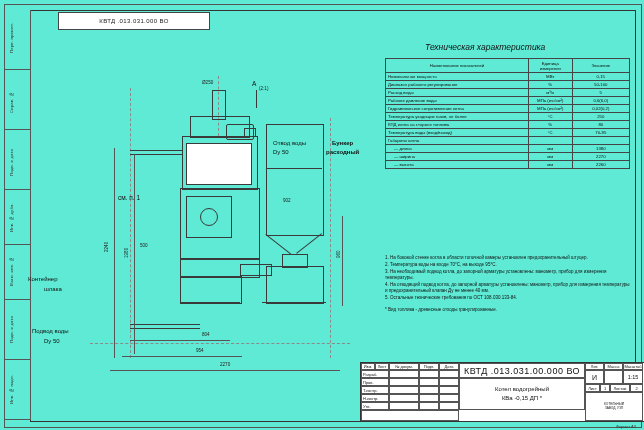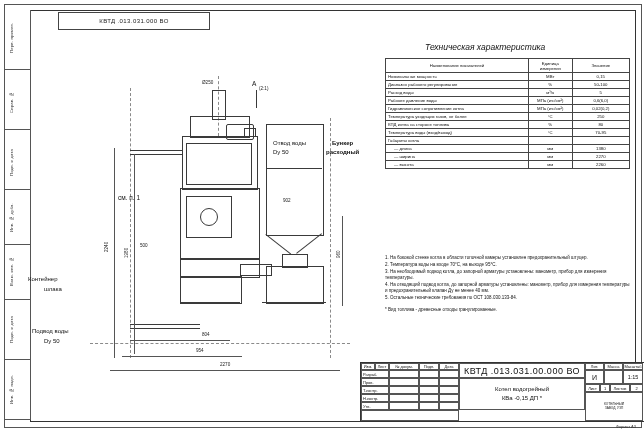--- a/index.html
+++ b/index.html
@@ -1,18 +1,18 @@
 <!DOCTYPE html>
 <html><head>
 <meta charset="utf-8">
 <style>
   html,body{margin:0;padding:0;background:#d8d8d8;}
   body{font-family:"Liberation Sans", sans-serif;}
   #sheet{
-    position:relative;width:644px;height:430px;background:#ffffff;
+    position:relative;width:644px;height:430px;background:#5eead4;
     overflow:hidden;
   }
   .frame-outer{position:absolute;left:4px;top:4px;width:636px;height:422px;border:1px solid #555;}
   .frame-inner{position:absolute;left:30px;top:10px;width:604px;height:410px;border:1.6px solid #333;}
 
   
   .lbl-vert{
     position:absolute;writing-mode:vertical-rl;transform:rotate(180deg);
     font-size:4.2px;color:#333;text-align:center;letter-spacing:.2px;
     white-space:nowrap;

